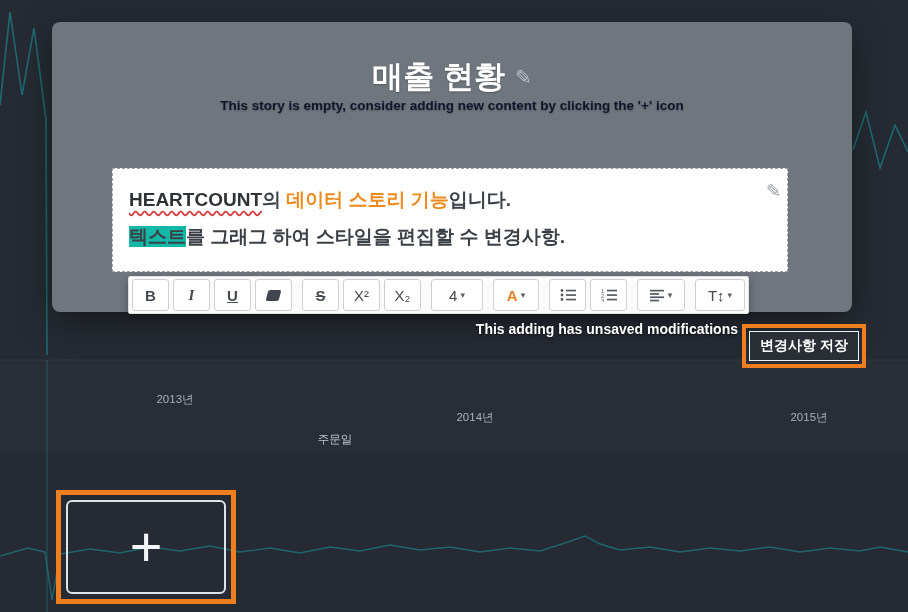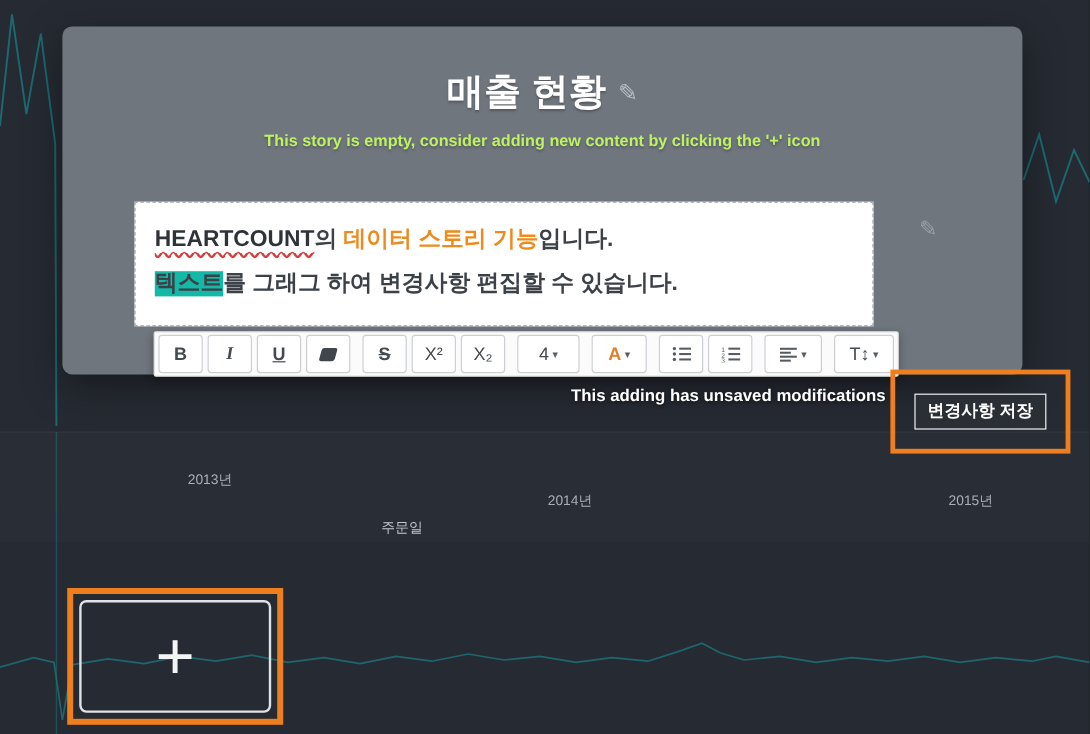--- a/index.html
+++ b/index.html
@@ -9,24 +9,24 @@
   
   .bg-chart { position:absolute; left:0; top:0; width:908px; height:612px; z-index:0; }
   .axis-label { position:absolute; color:#a9afb6; font-size:11.5px; text-align:center; width:70px; z-index:1; }
 
   
   .modal { position:absolute; left:52px; top:22px; width:800px; height:290px;
            background:#70767e; border-radius:8px; box-shadow:0 10px 34px rgba(0,0,0,.4); z-index:2; }
   .modal-title-row { display:flex; align-items:center; justify-content:center; margin-top:34px; gap:10px; }
   .modal-title { color:#fff; font-size:31px; font-weight:bold; text-shadow:0 1px 2px rgba(0,0,0,.25); }
   .pencil { color:#b9bfc6; font-size:20px; cursor:pointer; }
-  .modal-subtitle { text-align:center; color:#bef264; font-weight:bold; font-size:13.5px; margin-top:12px;
+  .modal-subtitle { text-align:center; color:#0f172a; font-weight:bold; font-size:13.5px; 
                     text-shadow:0 1px 2px rgba(0,0,0,.25); }
 
-  .editor { position:absolute; left:60px; top:146px; width:616px; height:104px; background:#fff;
+  .editor { position:absolute; left:60px; top:146px; width:676px; height:104px; background:#fff;
             border:1px dashed #9aa0a6; padding:12px 16px; font-size:19px; font-weight:600;
             color:#3c4148; line-height:37px; cursor:text; }
   .seg-brand { color:#2f3338; text-decoration:underline wavy #d43f3f; text-decoration-skip-ink:none; text-underline-offset:4px; }
   .seg-feature { color:#ee8b1e; }
   .seg-selected { background:#14b8a6; }
   .editor-pencil { position:absolute; left:714px; top:158px; color:#9aa0a6; font-size:18px; cursor:pointer; z-index:3; }
 
   
   .toolbar { position:absolute; left:128px; top:276px; height:38px; z-index:4;
              display:flex; align-items:center; gap:4px; background:#fbfbfb;
@@ -43,21 +43,21 @@
   .lbl-a { color:#e67e22; font-weight:800; }
   .caret { font-size:9px; color:#5a5f64; }
   .eraser { width:13px; height:11px; background:#41464c; border-radius:2px; transform:skewX(-15deg); }
   .tico { display:block; }
   .tico rect, .tico circle { fill:#555a60; }
   .tico text { fill:#555a60; }
 
   
   .unsaved-msg { position:absolute; left:420px; top:321px; width:318px; text-align:right; color:#fff;
                  font-weight:bold; font-size:14px; text-shadow:0 1px 3px rgba(0,0,0,.6); z-index:4; }
-  .save-anno { position:absolute; left:742px; top:308px; border:4px solid #ef7f1e; padding:16px;
+  .save-anno { position:absolute; left:742px; top:324px; border:4px solid #ef7f1e; padding:3px;
                z-index:5; background:transparent; }
   .save-btn { background:#2a2f36; color:#fff; border:1px solid #eef0f3; padding:5px 10px;
               font-size:14px; font-weight:bold; cursor:pointer; white-space:nowrap;
               font-family:"Liberation Sans", sans-serif; }
 
   
   .plus-anno { position:absolute; left:56px; top:490px; width:180px; height:114px;
                border:5px solid #ef7f1e; padding:5px; z-index:3; }
   .plus-card { width:100%; height:100%; border:2px solid #dfe3e8; border-radius:6px;
                display:flex; align-items:center; justify-content:center; cursor:pointer;
@@ -87,21 +87,21 @@
       <span class="modal-title">매출 현황</span>
       <span class="pencil">✎</span>
     </div>
     <div class="modal-subtitle">This story is empty, consider adding new content by clicking the '+' icon</div>
 
     <div class="editor">
       <div>
         <span class="seg-brand">HEARTCOUNT</span><span>의 </span><span class="seg-feature">데이터 스토리 기능</span><span>입니다.</span>
       </div>
       <div>
-        <span class="seg-selected">텍스트</span><span>를 그래그 하여 변경사항 편집할 수 있습니다.</span>
+        <span class="seg-selected">텍스트</span><span>를 그래그 하여 스타일을 편집할 수 변경사항.</span>
       </div>
     </div>
     <span class="editor-pencil">✎</span>
   </div>
 
   <div class="toolbar">
     <button class="tb-btn">
         <span class="lbl-b">B</span>
       </button>
     <button class="tb-btn">

